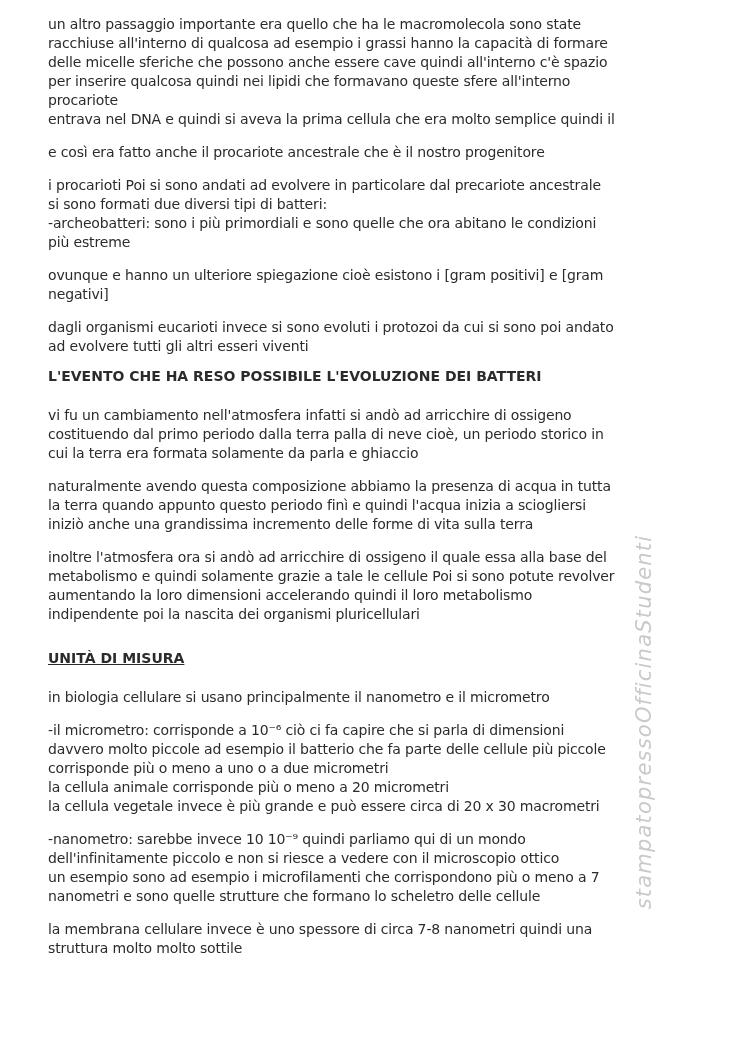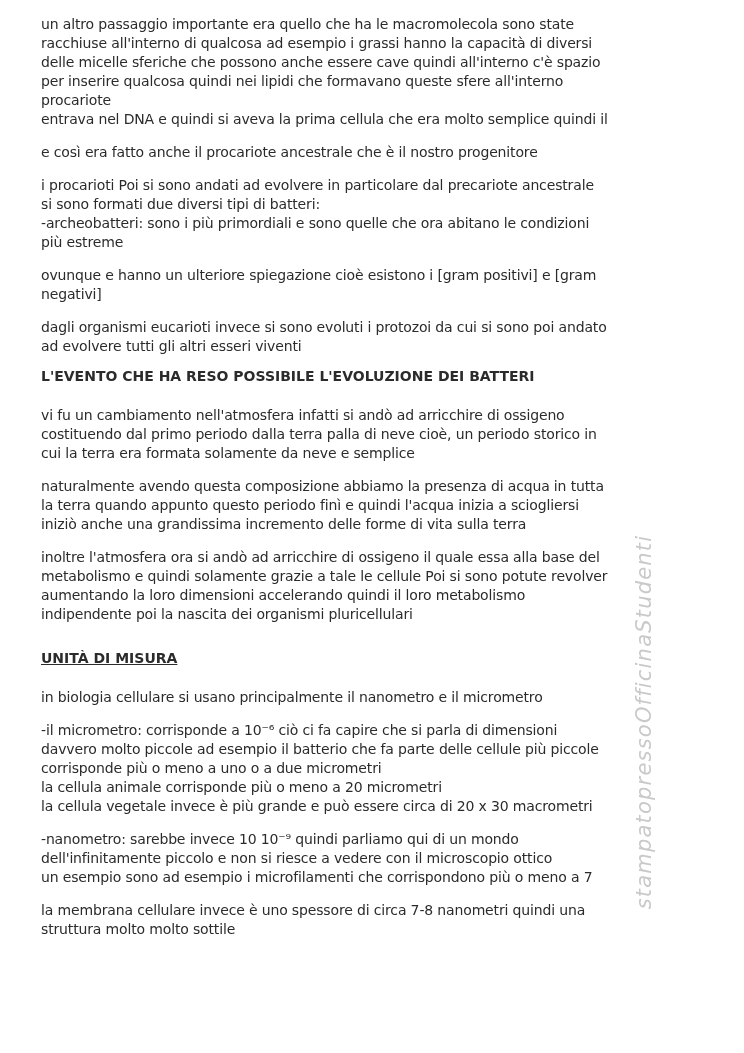--- a/index.html
+++ b/index.html
@@ -11,21 +11,21 @@
     width: 744px;
     height: 1053px;
     position: relative;
     overflow: hidden;
     font-family: "DejaVu Sans", sans-serif;
     color: #2b2b2b;
   }
   .content {
     position: absolute;
     top: 15px;
-    left: 41px;
+    left: 48px;
     right: 30px;
     z-index: 1;
   }
   .line {
     font-size: 14px;
     line-height: 19px;
     white-space: nowrap;
     letter-spacing: -0.15px;
   }
   .para { margin-top: 14px; }
@@ -54,21 +54,21 @@
 </style>
 </head>
 <body>
 
 <div class="watermark">stampatopressoOfficinaStudenti</div>
 
 <div class="content">
 
   <div class="para first">
     <div class="line">un altro passaggio importante era quello che ha le macromolecola sono state</div>
-    <div class="line">racchiuse all'interno di qualcosa ad esempio i grassi hanno la capacità di diversi</div>
+    <div class="line">racchiuse all'interno di qualcosa ad esempio i grassi hanno la capacità di formare</div>
     <div class="line">delle micelle sferiche che possono anche essere cave quindi all'interno c'è spazio</div>
     <div class="line">per inserire qualcosa quindi nei lipidi che formavano queste sfere all'interno</div>
     <div class="line">procariote</div>
     <div class="line">entrava nel DNA e quindi si aveva la prima cellula che era molto semplice quindi il</div>
   </div>
 
   <div class="para">
     <div class="line">e così era fatto anche il procariote ancestrale che è il nostro progenitore</div>
   </div>
 
@@ -89,21 +89,21 @@
     <div class="line">ad evolvere tutti gli altri esseri viventi</div>
   </div>
 
   <div class="heading">
     <div class="line">L'EVENTO CHE HA RESO POSSIBILE L'EVOLUZIONE DEI BATTERI</div>
   </div>
 
   <div class="para no-gap">
     <div class="line">vi fu un cambiamento nell'atmosfera infatti si andò ad arricchire di ossigeno</div>
     <div class="line">costituendo dal primo periodo dalla terra palla di neve cioè, un periodo storico in</div>
-    <div class="line">cui la terra era formata solamente da neve e semplice</div>
+    <div class="line">cui la terra era formata solamente da parla e ghiaccio</div>
   </div>
 
   <div class="para">
     <div class="line">naturalmente avendo questa composizione abbiamo la presenza di acqua in tutta</div>
     <div class="line">la terra quando appunto questo periodo finì e quindi l'acqua inizia a sciogliersi</div>
     <div class="line">iniziò anche una grandissima incremento delle forme di vita sulla terra</div>
   </div>
 
   <div class="para">
     <div class="line">inoltre l'atmosfera ora si andò ad arricchire di ossigeno il quale essa alla base del</div>
@@ -125,20 +125,21 @@
     <div class="line">davvero molto piccole ad esempio il batterio che fa parte delle cellule più piccole</div>
     <div class="line">corrisponde più o meno a uno o a due micrometri</div>
     <div class="line">la cellula animale corrisponde più o meno a 20 micrometri</div>
     <div class="line">la cellula vegetale invece è più grande e può essere circa di 20 x 30 macrometri</div>
   </div>
 
   <div class="para">
     <div class="line">-nanometro: sarebbe invece 10 10⁻⁹ quindi parliamo qui di un mondo</div>
     <div class="line">dell'infinitamente piccolo e non si riesce a vedere con il microscopio ottico</div>
     <div class="line">un esempio sono ad esempio i microfilamenti che corrispondono più o meno a 7</div>
+    <div class="line">nanometri e sono quelle strutture che formano lo scheletro delle cellule</div>
   </div>
 
   <div class="para">
     <div class="line">la membrana cellulare invece è uno spessore di circa 7-8 nanometri quindi una</div>
     <div class="line">struttura molto molto sottile</div>
   </div>
 
 </div>
 
 </body></html>

